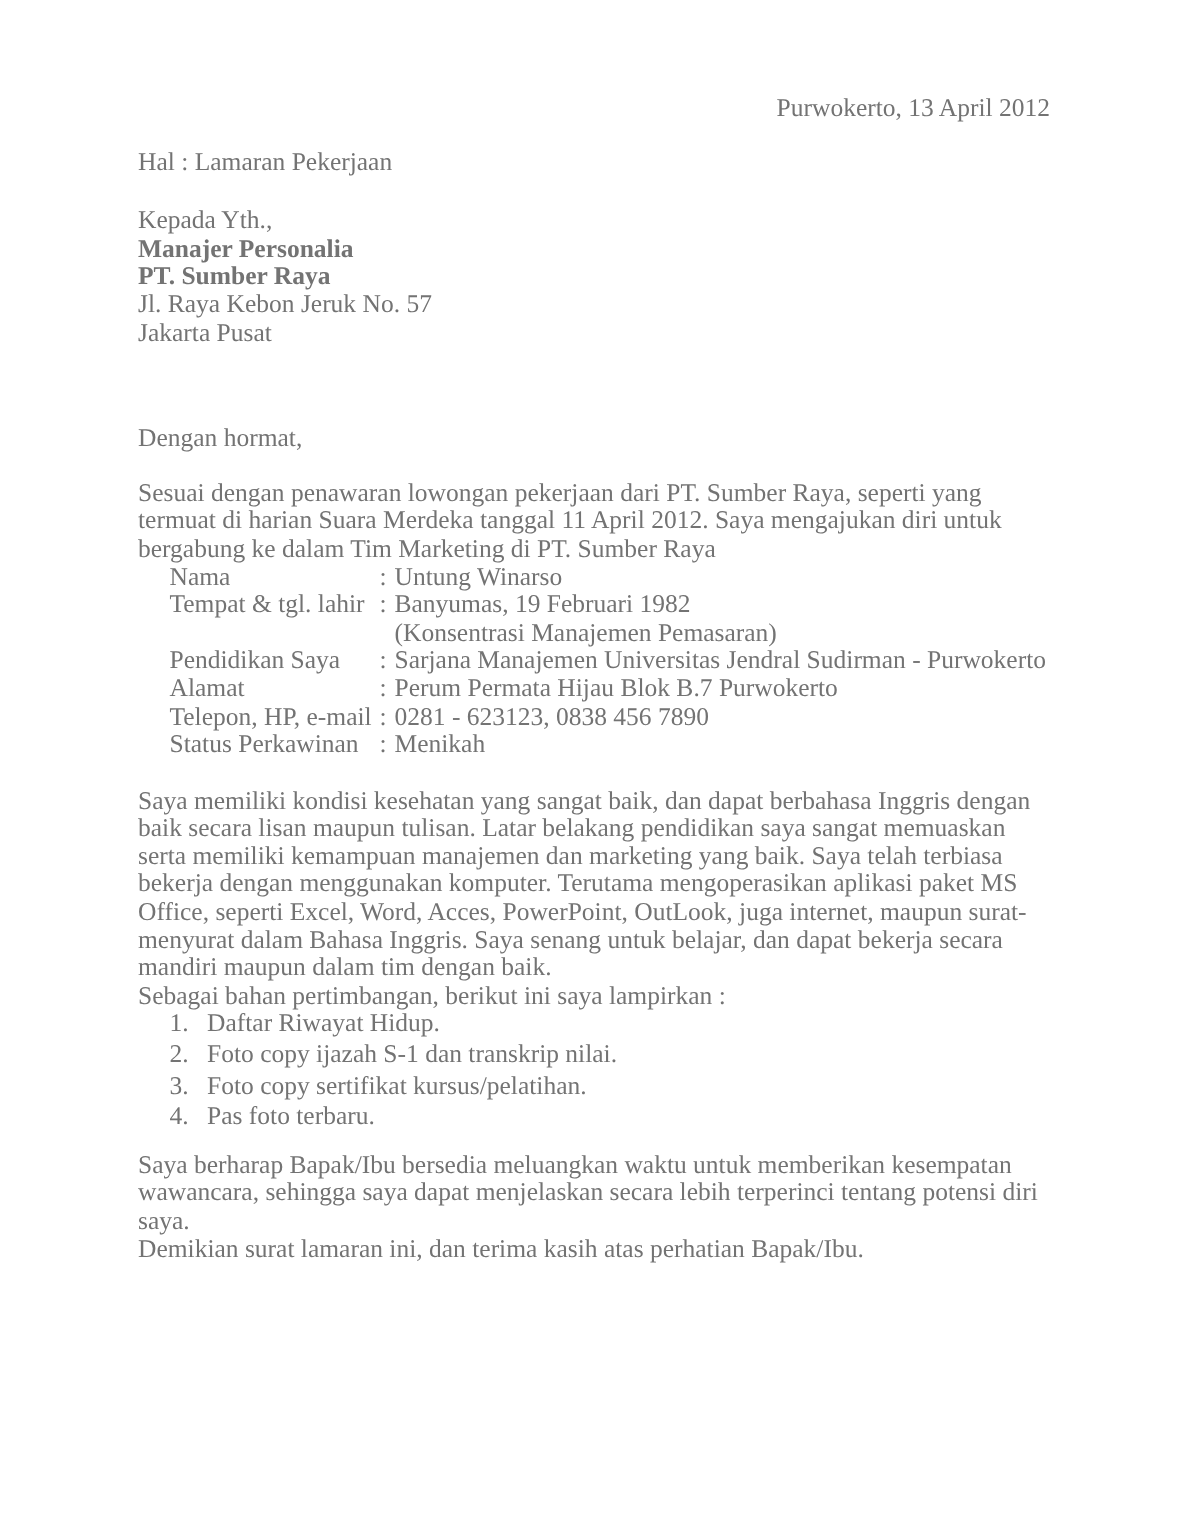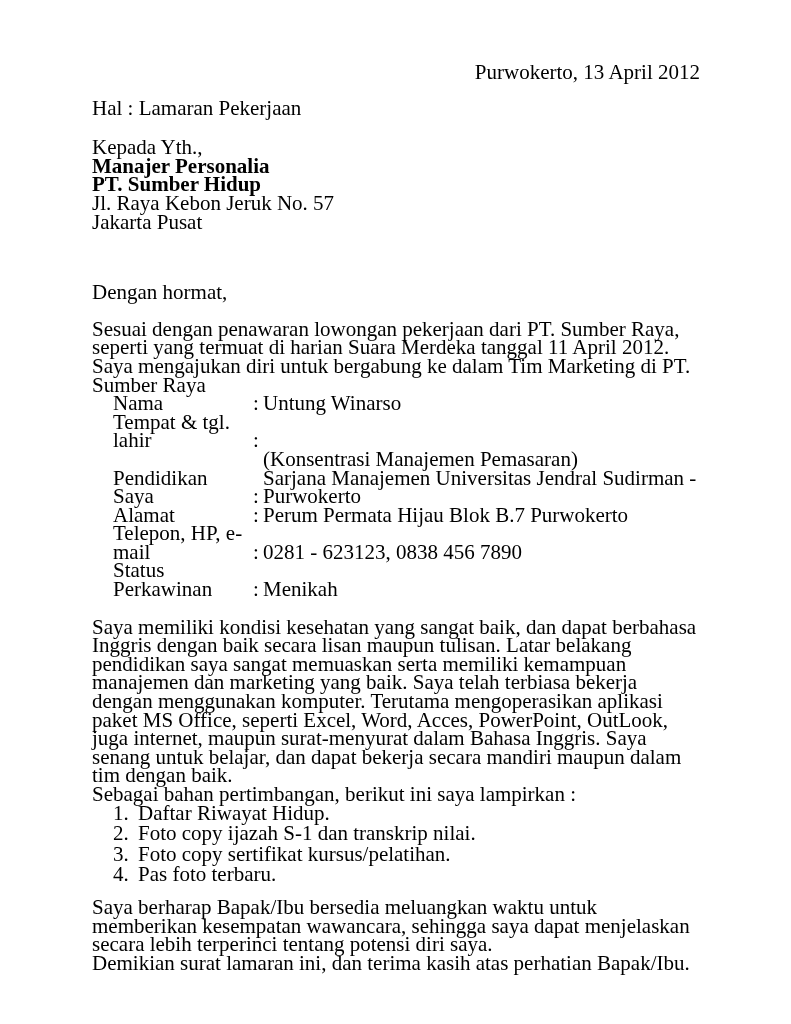--- a/index.html
+++ b/index.html
@@ -6,23 +6,23 @@
     margin: 0;
     padding: 0;
     background: #ffffff;
   }
   .page {
     position: relative;
     width: 791px;
     height: 1024px;
     box-sizing: border-box;
     background: #ffffff;
-    color: #000000;
+    color: #737373;
     font-family: "Liberation Serif", "DejaVu Serif", serif;
-    font-size: 21px;
+    font-size: 17px;
     line-height: 18.6px;
     padding: 63px 91px 20px 92px;
     overflow: hidden;
   }
   .date-line {
     text-align: right;
     margin: 0 0 17px 0;
   }
   .subject-line {
     margin: 0 0 21px 0;
@@ -88,39 +88,40 @@
 
 <div class="page">
 
   <div class="date-line">Purwokerto, 13 April 2012</div>
 
   <div class="subject-line">Hal : Lamaran Pekerjaan</div>
 
   <div class="recipient-block">
     <div>Kepada Yth.,</div>
     <div class="bold">Manajer Personalia</div>
-    <div class="bold">PT. Sumber Hidup</div>
+    <div class="bold">PT. Sumber Raya</div>
     <div>Jl. Raya Kebon Jeruk No. 57</div>
     <div>Jakarta Pusat</div>
   </div>
 
   <div class="greeting-line">Dengan hormat,</div>
 
   <p class="para p-opening">Sesuai dengan penawaran lowongan pekerjaan dari PT. Sumber Raya, seperti yang termuat di harian Suara Merdeka tanggal 11 April 2012. Saya mengajukan diri untuk bergabung ke dalam Tim Marketing di PT. Sumber Raya</p>
 
 
   <div class="data-table">
     <div class="dt-row">
       <span class="dt-label">Nama</span>
       <span class="dt-sep">:</span>
       <span class="dt-value">Untung Winarso</span>
     </div>
     <div class="dt-row">
       <span class="dt-label">Tempat &amp; tgl. lahir</span>
       <span class="dt-sep">:</span>
+      <span class="dt-value">Banyumas, 19 Februari 1982</span>
     </div>
     <div class="dt-row">
       <span class="dt-label">Pendidikan Saya</span>
       <span class="dt-sep">:</span>
       <span class="dt-value">
         <div>(Konsentrasi Manajemen Pemasaran)</div>
         <div>Sarjana Manajemen Universitas Jendral Sudirman - Purwokerto</div>
       </span>
     </div>
     <div class="dt-row">

